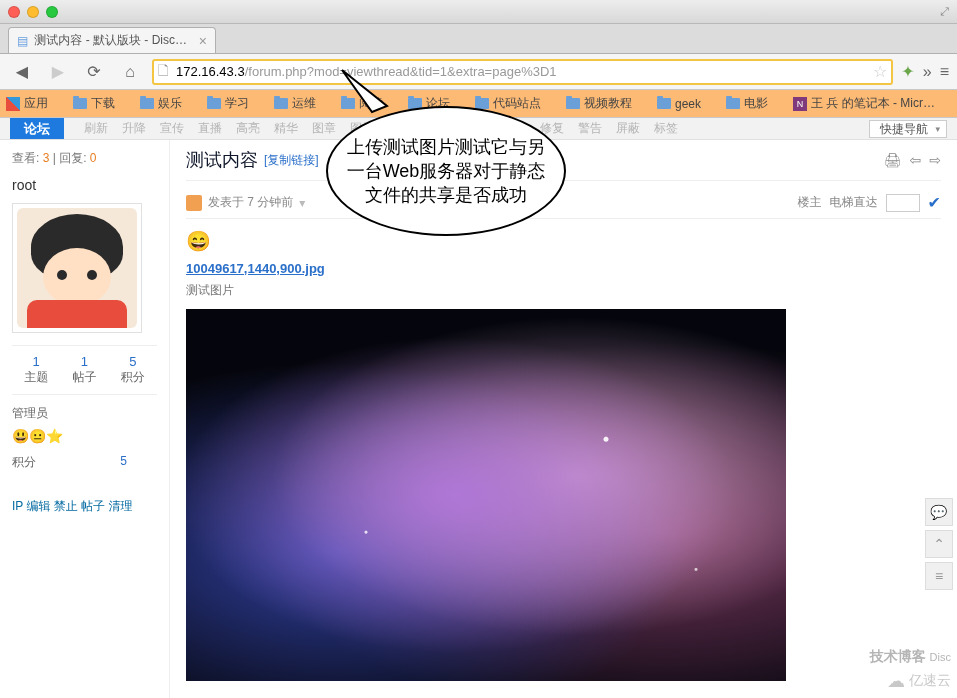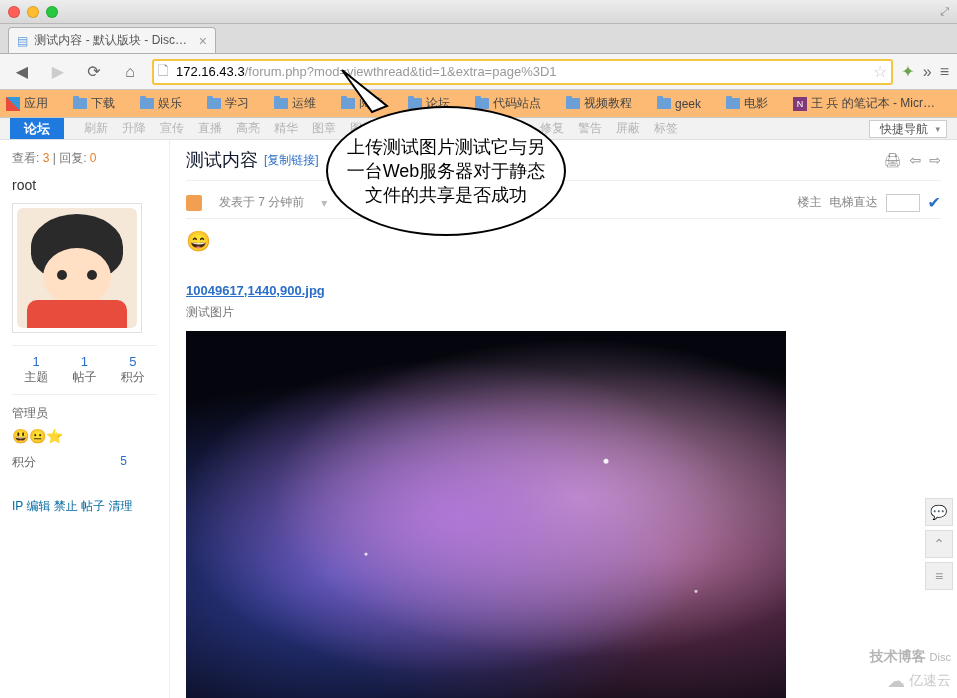--- a/index.html
+++ b/index.html
@@ -63,28 +63,28 @@
 .emojis { margin-top:6px; font-size:14px; }
 .score { margin-top:10px; font-size:12px; color:#666; display:flex; justify-content:space-between; padding-right:30px; }
 .score .n { color:#2a6fc9; }
 .sideops { margin-top:27px; font-size:12px; color:#0369a1; }
 
 
 .titleline { display:flex; align-items:center; border-bottom:1px solid #eee; padding-bottom:8px; margin-bottom:6px; }
 .titleline h1 { font-size:18px; color:#0f172a; font-weight:normal; }
 .titleline .copy { font-size:12px; color:#2a6fc9; margin-left:6px; }
 .titleline .rops { margin-left:auto; color:#888; font-size:14px; display:flex; gap:8px; }
-.metaline { display:flex; align-items:center; font-size:12px; color:#888; border-bottom:1px solid #eee; padding:6px 0;gap:11px; }
+.metaline { display:flex; align-items:center; font-size:12px; color:#888; border-bottom:1px solid #eee; padding:6px 0; }
 .metaline .badge { width:16px; height:16px; background:#f0a050; border-radius:2px; margin-right:6px; }
 .metaline .rmt { margin-left:auto; display:flex; align-items:center; gap:8px; }
 .metaline input { width:34px; height:18px; border:1px solid #ccc; }
 .metaline .go { color:#2a6fc9; font-size:16px; }
 .postbody { padding-top:10px; }
 .postbody .emoji { font-size:20px; }
-.postbody .link { color:#2a6fc9; text-decoration:underline; font-size:13px; font-weight:bold; display:inline-block; margin-top:30px; }
+.postbody .link { color:#2a6fc9; text-decoration:underline; font-size:13px; font-weight:bold; display:inline-block; margin-top:8px; }
 .postbody .cap { font-size:12px; color:#777; margin-top:6px; }
 .postimg { margin-top:10px; width:600px; height:372px; border-radius:0; background:#000; position:relative; overflow:hidden; }
 .neb { position:absolute; inset:0; background:
   radial-gradient(circle at 70% 35%, rgba(255,255,255,.9) 0 2px, transparent 3px),
   radial-gradient(circle at 30% 60%, rgba(255,255,255,.8) 0 1px, transparent 2px),
   radial-gradient(circle at 85% 70%, rgba(255,255,255,.7) 0 1px, transparent 2px),
   radial-gradient(ellipse at 45% 50%, rgba(180,120,220,.9), transparent 60%),
   radial-gradient(ellipse at 65% 45%, rgba(220,170,210,.85), transparent 55%),
   radial-gradient(ellipse at 25% 65%, rgba(60,80,200,.8), transparent 55%),
   radial-gradient(ellipse at 80% 60%, rgba(200,90,150,.6), transparent 60%),

